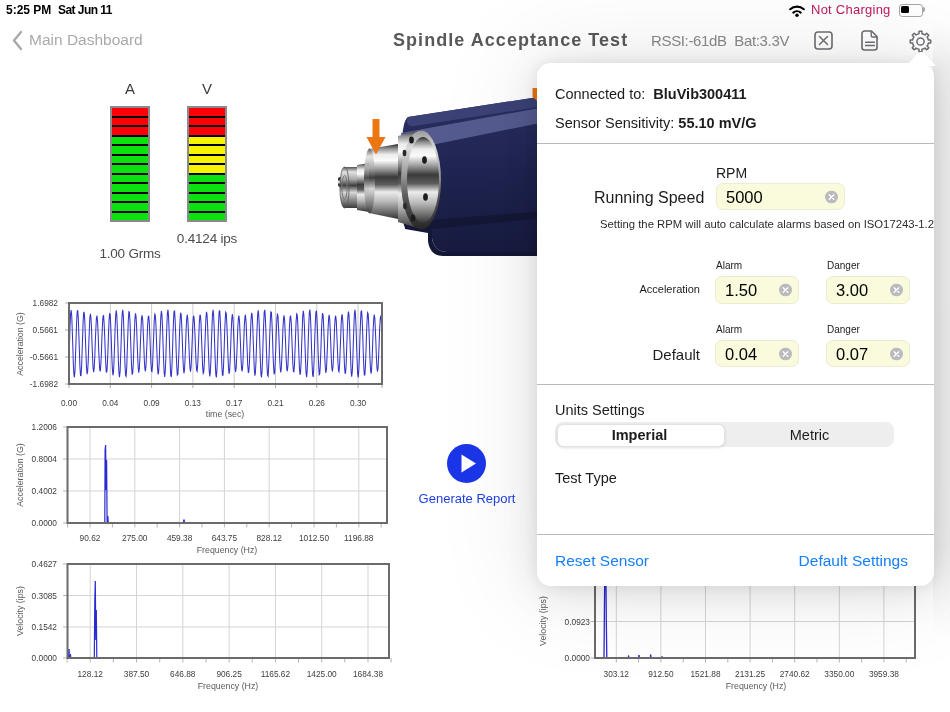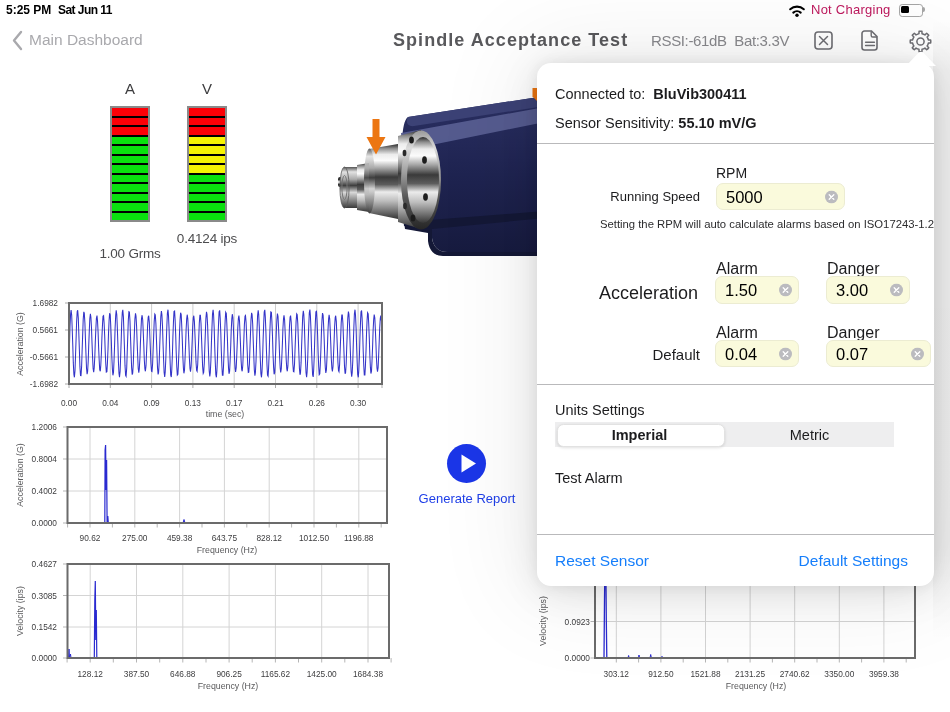--- a/index.html
+++ b/index.html
@@ -10,25 +10,25 @@
 #backlbl{font-size:15.5px;color:#a9a9ad;}
 #rssi{font-size:15px;letter-spacing:-0.35px;color:#89898d;}
 .mlabel{font-size:15px;color:#3c3c3e;}
 .mval{font-size:13.5px;color:#4c4c4e;letter-spacing:-0.2px;}
 .meter{position:absolute;width:36px;height:112px;border:2px solid #8a8a8a;display:flex;flex-direction:column;}
 .meter div{flex:1;border-bottom:2px solid #000;}
 .meter div:last-child{border-bottom:none;}
 .popover{position:absolute;left:537px;top:63px;width:397px;height:523px;background:#fff;border-radius:14px;
  box-shadow:0 0 14px rgba(0,0,0,0.07), 0 6px 38px rgba(0,0,0,0.10), 0 0 95px 18px rgba(0,0,0,0.065);}
 .sep{position:absolute;left:0;width:397px;height:1px;background:#b9b9bb;}
-.plabel{font-size:16px;color:#1c1c1e;}
+.plabel{font-size:10px;color:#1c1c1e;}
 .field{position:absolute;background:#fafadc;border:1px solid #ececd2;border-radius:7px;box-sizing:border-box;}
 .field .tx{position:absolute;left:9px;top:50%;transform:translateY(-50%);font-size:16.5px;color:#000;}
 .clear{position:absolute;right:6px;top:50%;transform:translateY(-50%);width:13px;height:13px;}
-.seg{position:absolute;left:18px;width:339px;height:25px;background:#eeeeef;border-radius:0;}
+.seg{position:absolute;left:18px;width:339px;height:25px;background:#eeeeef;border-radius:8px;}
 .seg .sel{position:absolute;left:2px;top:2px;width:166px;height:21px;background:#fff;border-radius:6.5px;border:0.5px solid #e2e2e2;box-shadow:0 1px 3px rgba(0,0,0,0.12);}
 .seg span{position:absolute;top:50%;transform:translateY(-50%);width:169px;text-align:center;font-size:14.5px;color:#1c1c1e;}
 .blue{color:#157efb;font-size:15.5px;}
 .ctext{fill:#3d3d3f;font-size:8.3px;font-family:"Liberation Sans",sans-serif;}
 .cti{fill:#59595b;font-size:8.8px;font-family:"Liberation Sans",sans-serif;}
 </style>
 </head>
 <body>
 
 <div class="abs sb" style="left:6px;top:2.5px;font-size:12px;">5:25 PM</div>
@@ -351,32 +351,32 @@
 
 <div class="abs" style="left:933px;top:20px;width:17px;height:620px;background:linear-gradient(to bottom, rgba(0,0,0,0) 0%, rgba(0,0,0,0.05) 8%, rgba(0,0,0,0.055) 85%, rgba(0,0,0,0) 100%);"></div>
 <svg class="abs" style="left:900px;top:42px;z-index:5;" width="44" height="24" viewBox="900 42 44 24">
  <path d="M906,66 L918.6,52.8 Q921,50.6 923.4,52.8 L936,66 Z" fill="#ffffff"></path>
 </svg>
 <div class="popover">
  <div class="abs plabel" style="left:18px;top:23px;font-size:14.5px;">Connected to: &nbsp;<b>BluVib300411</b></div>
  <div class="abs plabel" style="left:18px;top:52px;font-size:14.5px;">Sensor Sensitivity: <b>55.10 mV/G</b></div>
  <div class="sep" style="top:80px;"></div>
  <div class="abs plabel" style="left:179px;top:102px;font-size:14px;">RPM</div>
- <div class="abs plabel" style="left:57px;top:126px;width:106px;text-align:right;font-size:13px;white-space:nowrap;">Running Speed</div>
+ <div class="abs plabel" style="left:57px;top:126px;width:106px;text-align:right;font-size:16px;white-space:nowrap;">Running Speed</div>
  <div class="field" style="left:179px;top:120px;width:129px;height:27px;">
    <span class="tx">5000</span>
    <svg class="clear" viewBox="0 0 13 13">
         <circle cx="6.5" cy="6.5" r="6.5" fill="#bbbbbf"></circle>
         <path d="M4.2 4.2 L8.8 8.8 M8.8 4.2 L4.2 8.8" stroke="#fff" stroke-width="1.3" stroke-linecap="round"></path>
       </svg>
  </div>
  <div class="abs" style="left:0px;top:155px;width:397px;text-align:right;font-size:11.3px;color:#2c2c2e;">Setting the RPM will auto calculate alarms based on ISO17243-1.2</div>
  <div class="abs plabel" style="left:179px;top:197px;">Alarm</div>
  <div class="abs plabel" style="left:290px;top:197px;">Danger</div>
- <div class="abs plabel" style="left:62px;top:220px;width:101px;text-align:left;font-size:18px;">Acceleration</div>
+ <div class="abs plabel" style="left:62px;top:220px;width:101px;text-align:right;font-size:11px;">Acceleration</div>
  <div class="field" style="left:178px;top:213px;width:84px;height:28px;">
    <span class="tx">1.50</span>
    <svg class="clear" viewBox="0 0 13 13">
         <circle cx="6.5" cy="6.5" r="6.5" fill="#bbbbbf"></circle>
         <path d="M4.2 4.2 L8.8 8.8 M8.8 4.2 L4.2 8.8" stroke="#fff" stroke-width="1.3" stroke-linecap="round"></path>
       </svg>
  </div>
  <div class="field" style="left:289px;top:213px;width:84px;height:28px;">
    <span class="tx">3.00</span>
    <svg class="clear" viewBox="0 0 13 13">
@@ -387,31 +387,31 @@
  <div class="abs plabel" style="left:179px;top:261px;">Alarm</div>
  <div class="abs plabel" style="left:290px;top:261px;">Danger</div>
  <div class="abs plabel" style="left:62px;top:283px;width:101px;text-align:right;font-size:15px;">Default</div>
  <div class="field" style="left:178px;top:277px;width:84px;height:27px;">
    <span class="tx">0.04</span>
    <svg class="clear" viewBox="0 0 13 13">
         <circle cx="6.5" cy="6.5" r="6.5" fill="#bbbbbf"></circle>
         <path d="M4.2 4.2 L8.8 8.8 M8.8 4.2 L4.2 8.8" stroke="#fff" stroke-width="1.3" stroke-linecap="round"></path>
       </svg>
  </div>
- <div class="field" style="left:289px;top:277px;width:105px;height:27px;">
+ <div class="field" style="left:289px;top:277px;width:84px;height:27px;">
    <span class="tx">0.07</span>
    <svg class="clear" viewBox="0 0 13 13">
         <circle cx="6.5" cy="6.5" r="6.5" fill="#bbbbbf"></circle>
         <path d="M4.2 4.2 L8.8 8.8 M8.8 4.2 L4.2 8.8" stroke="#fff" stroke-width="1.3" stroke-linecap="round"></path>
       </svg>
  </div>
  <div class="sep" style="top:321px;"></div>
  <div class="abs plabel" style="left:18px;top:339px;font-size:14.5px;">Units Settings</div>
  <div class="seg" style="top:359px;">
    <div class="sel"></div>
    <span style="left:0;font-weight:bold;">Imperial</span>
    <span style="left:170px;">Metric</span>
  </div>
- <div class="abs plabel" style="left:18px;top:407px;font-size:14.5px;">Test Alarm</div>
+ <div class="abs plabel" style="left:18px;top:407px;font-size:14.5px;">Test Type</div>
  <div class="sep" style="top:470.5px;"></div>
  <div class="abs blue" style="left:18px;top:489px;">Reset Sensor</div>
  <div class="abs blue" style="left:256px;top:489px;width:115px;text-align:right;">Default Settings</div>
 </div>
 
 </body></html>

